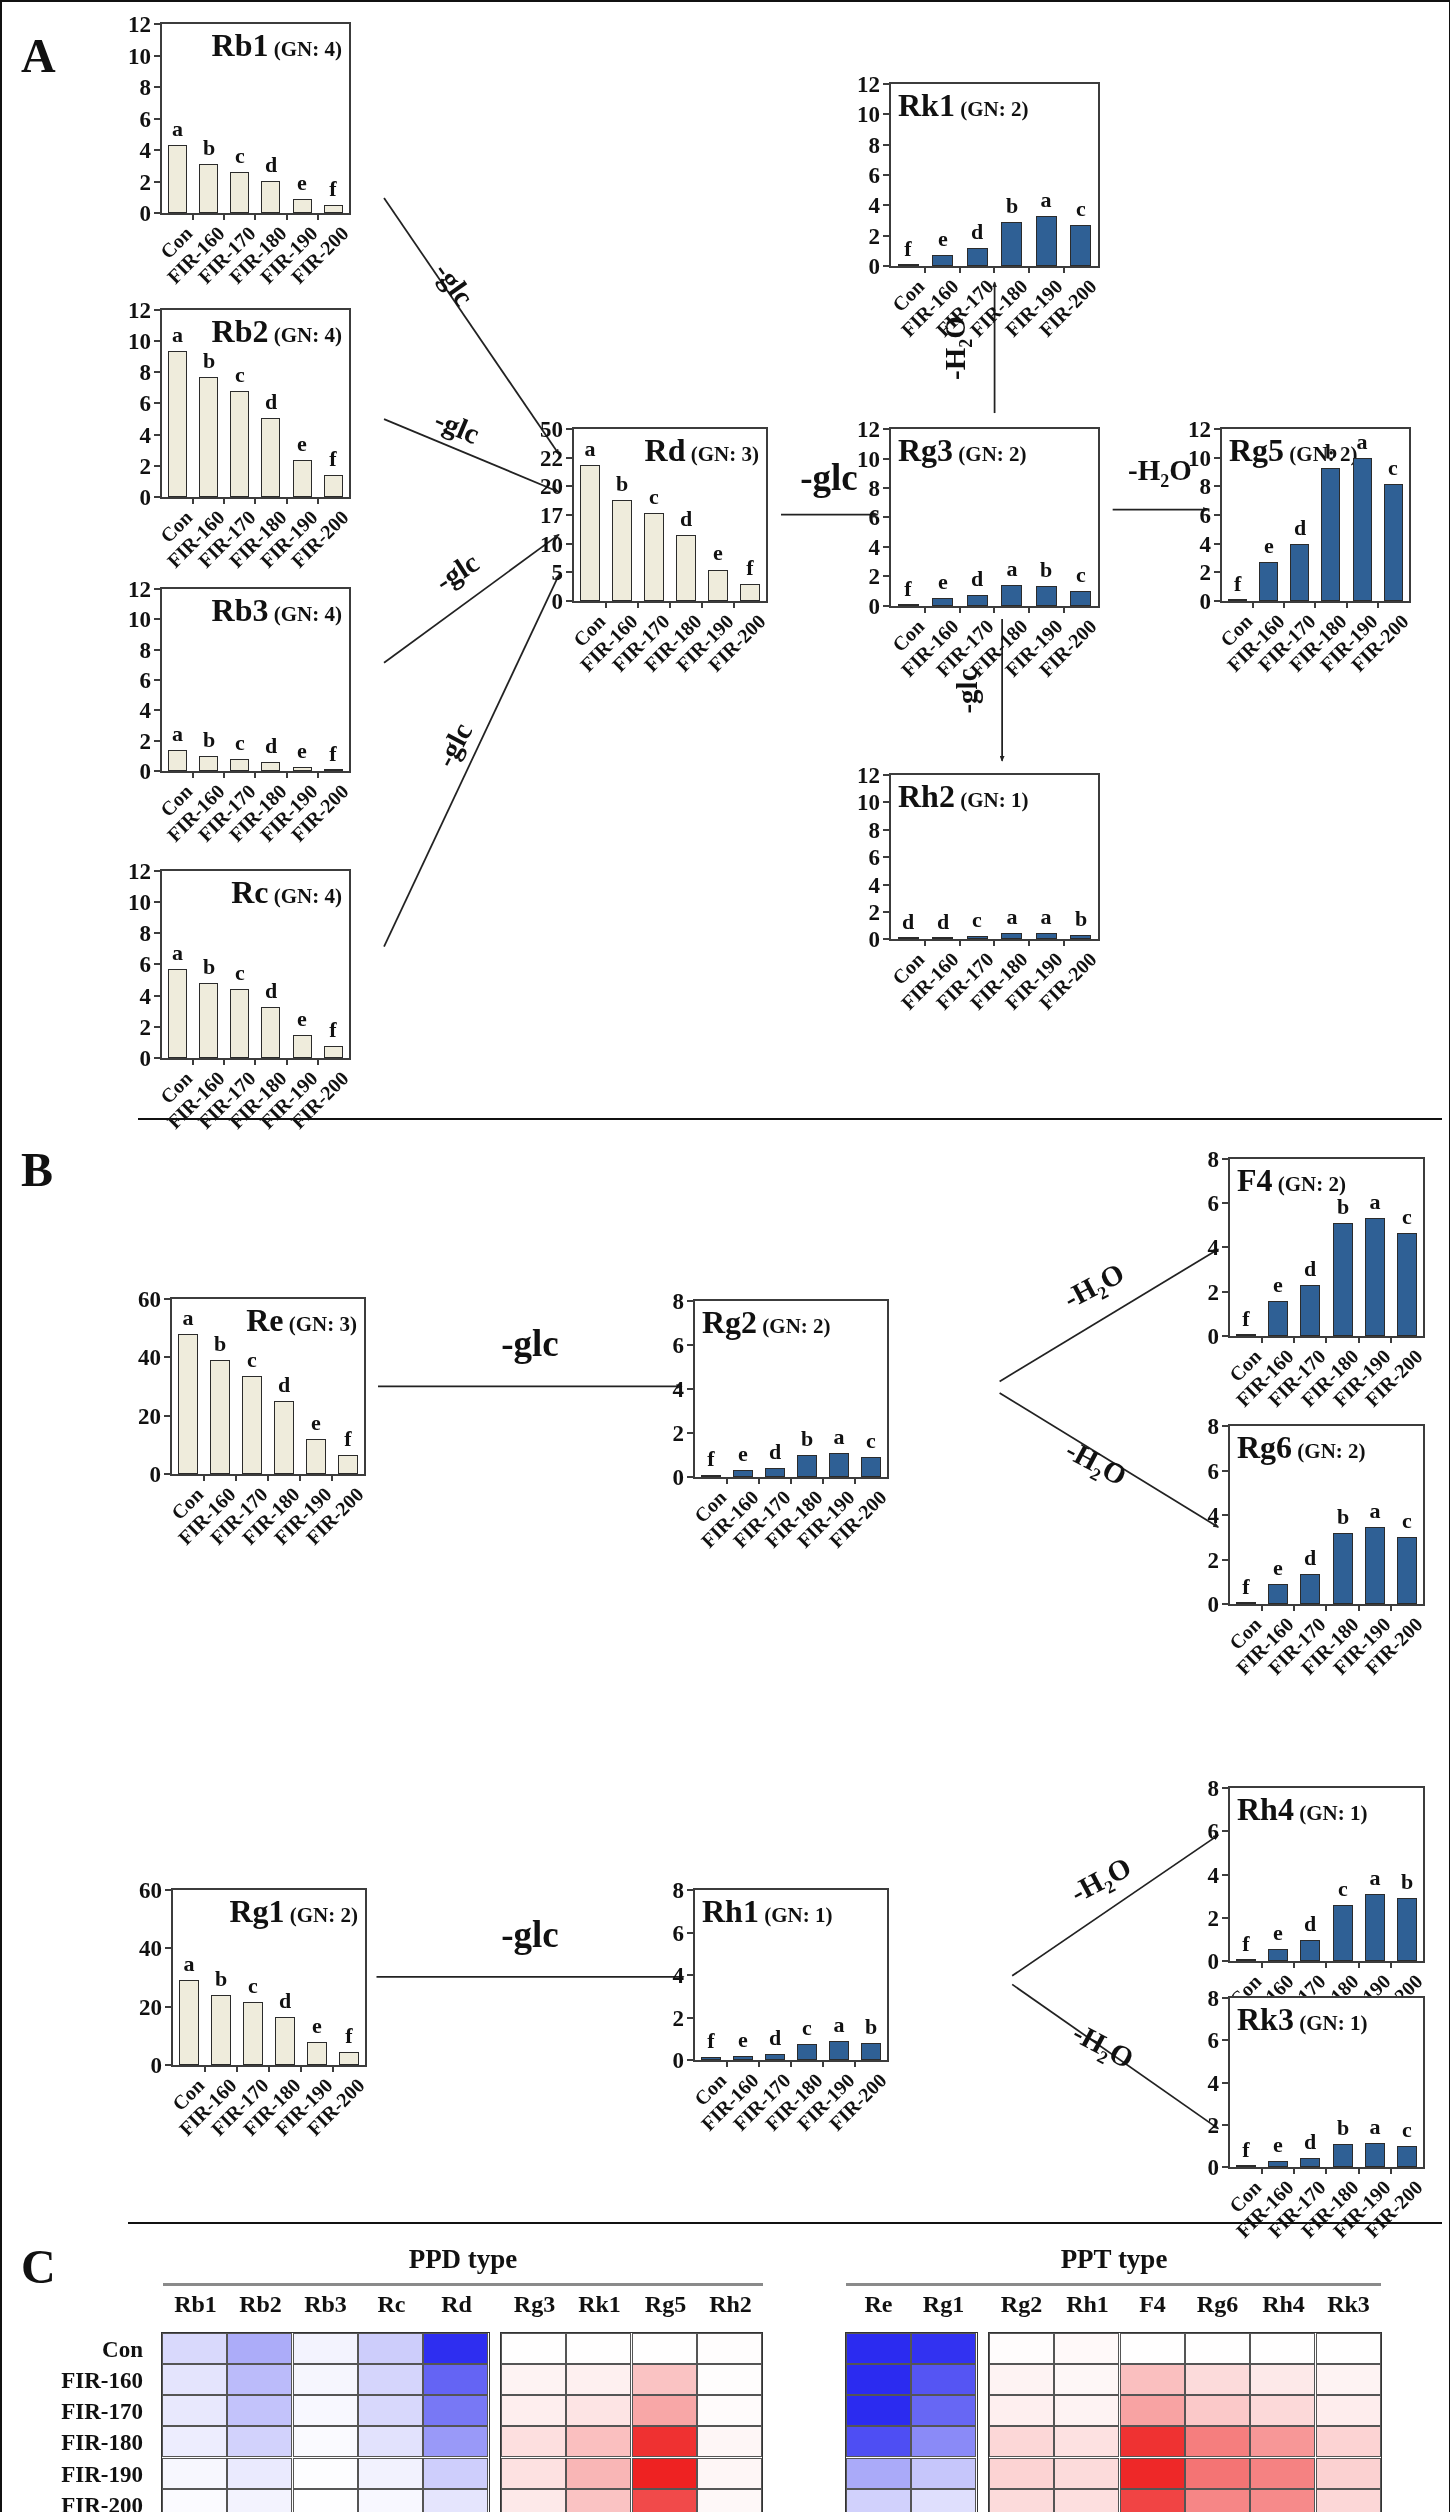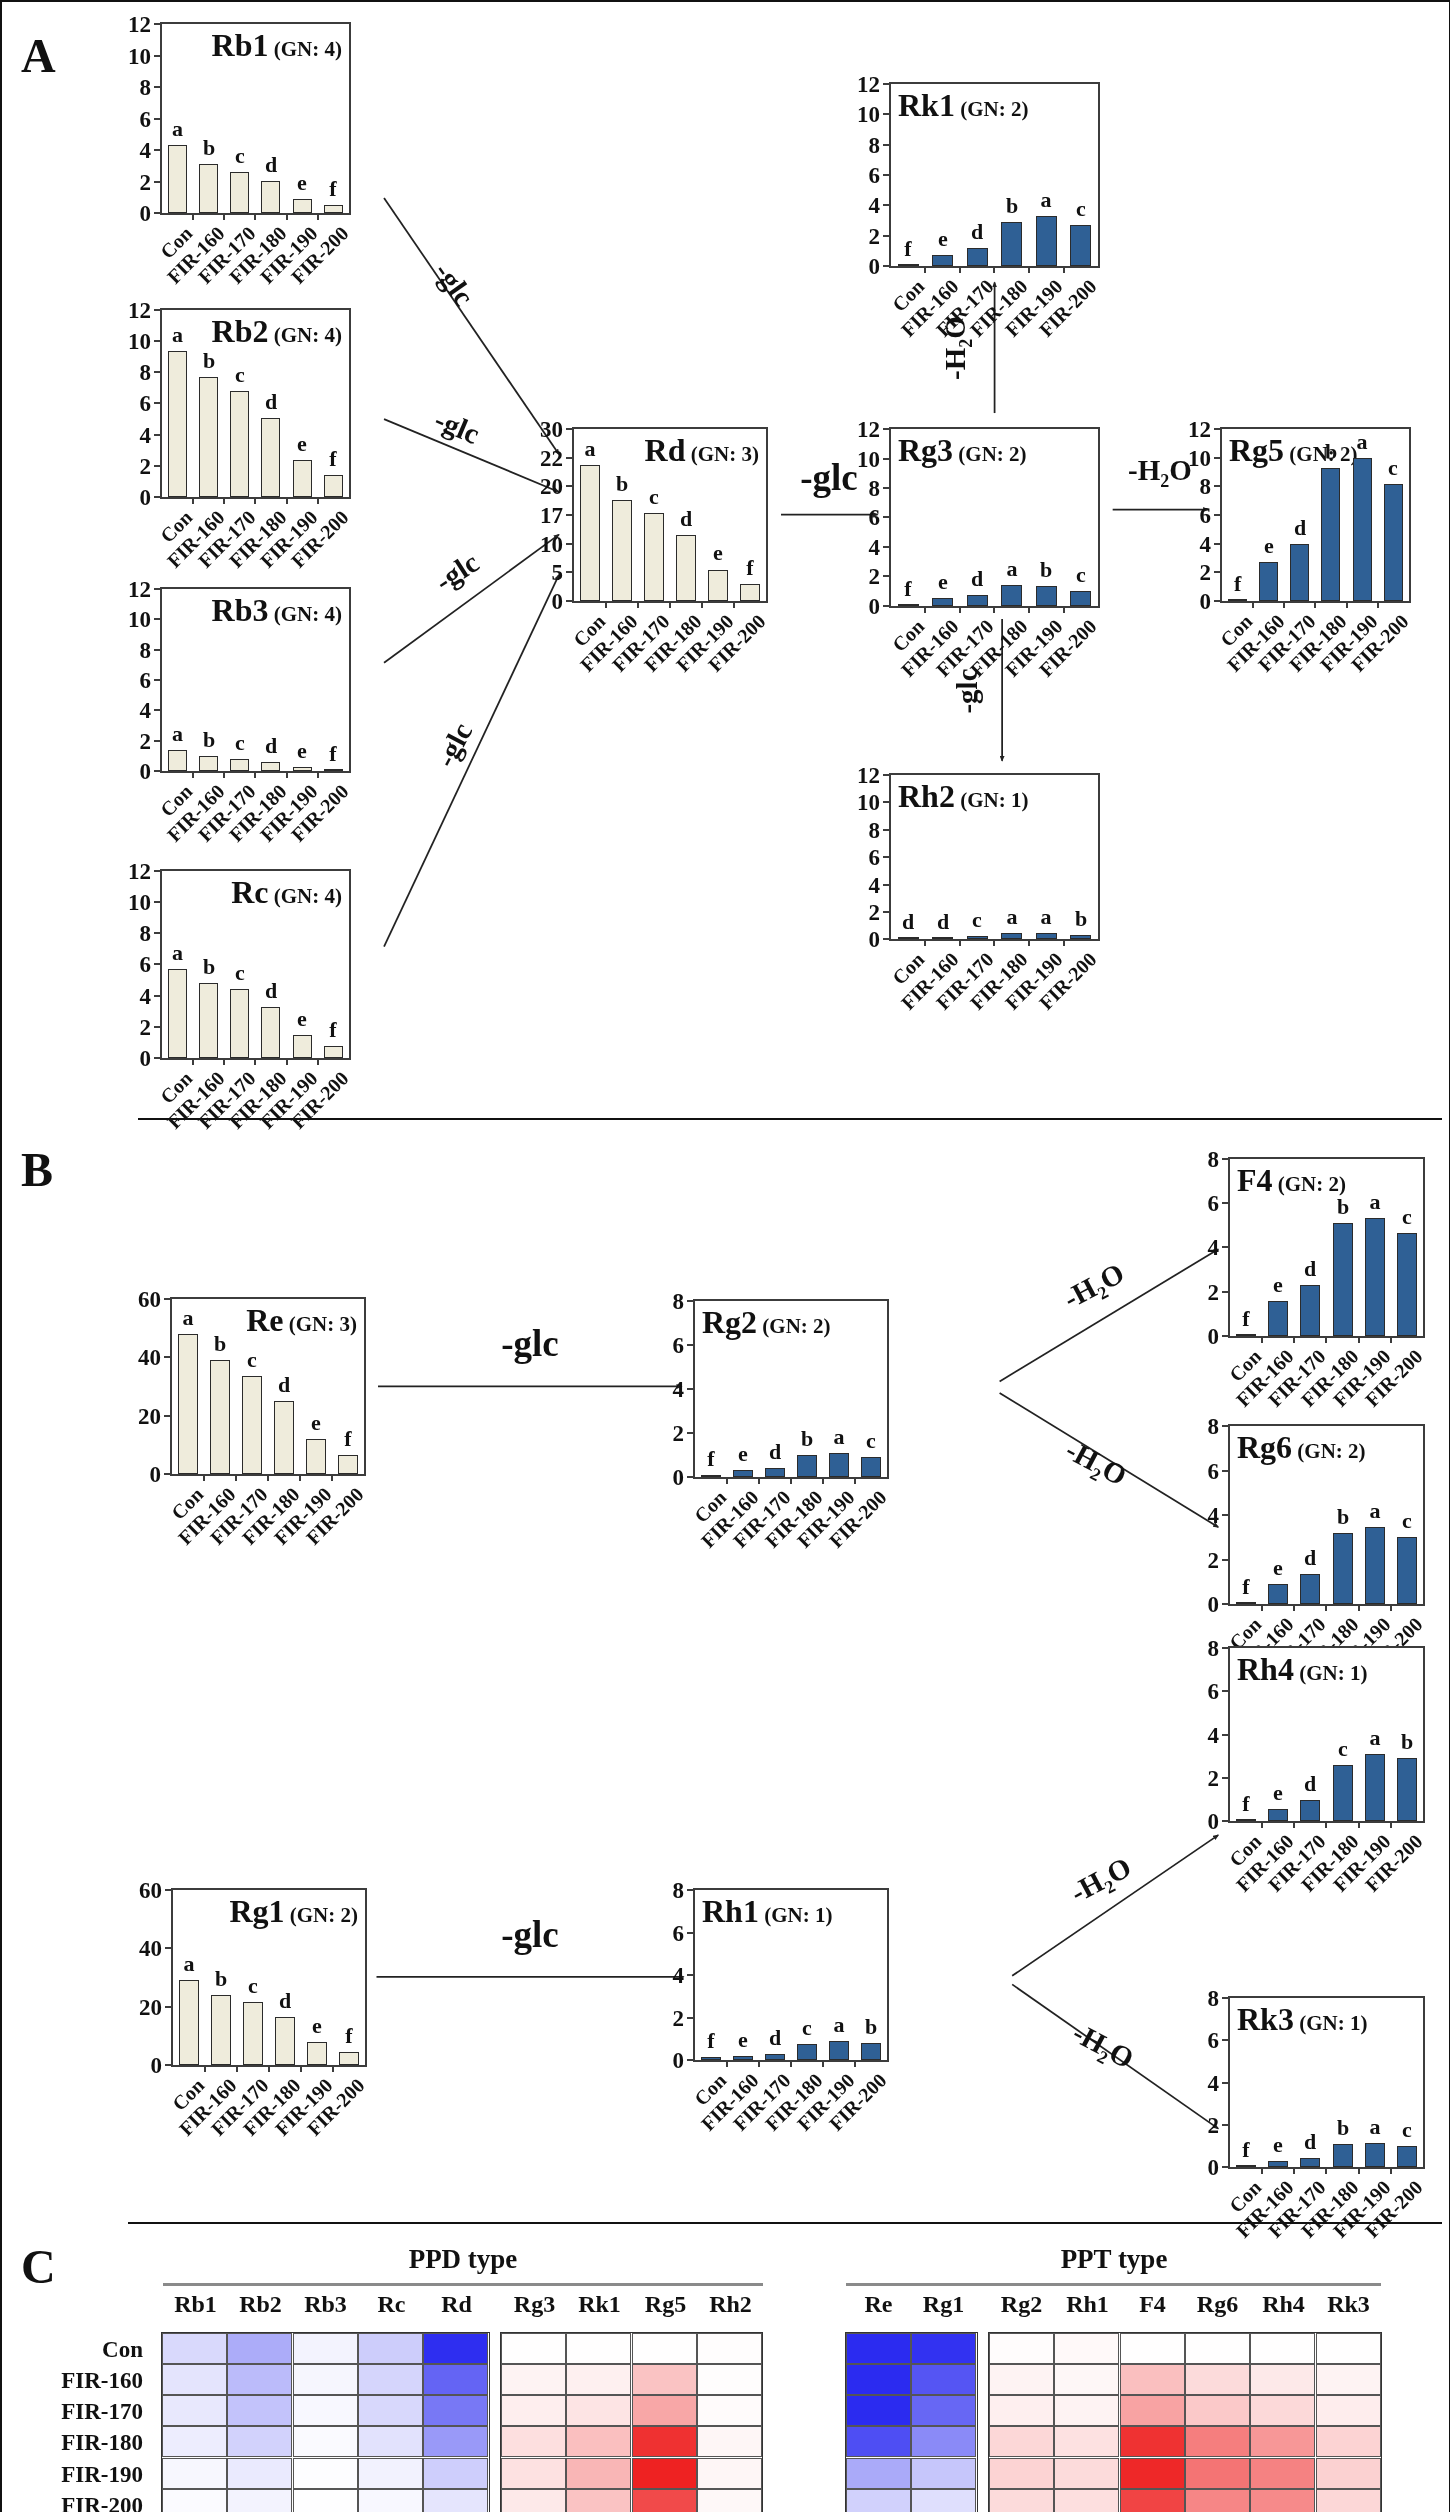--- a/index.html
+++ b/index.html
@@ -240,21 +240,21 @@
         <div class="ylab" style="top: 143px;">5</div>
         <div class="ytick" style="top: 142px;"></div>
         <div class="ylab" style="top: 115px;">10</div>
         <div class="ytick" style="top: 114px;"></div>
         <div class="ylab" style="top: 86px;">17</div>
         <div class="ytick" style="top: 85px;"></div>
         <div class="ylab" style="top: 57px;">20</div>
         <div class="ytick" style="top: 56px;"></div>
         <div class="ylab" style="top: 29px;">22</div>
         <div class="ytick" style="top: 28px;"></div>
-        <div class="ylab" style="top: 0px;">30</div>
+        <div class="ylab" style="top: 0px;">50</div>
         <div class="ytick" style="top: -1px;"></div>
         <div class="xtick" style="left: 31px; top: 172px;"></div>
         <div class="xtick" style="left: 63px; top: 172px;"></div>
         <div class="xtick" style="left: 95px; top: 172px;"></div>
         <div class="xtick" style="left: 127px; top: 172px;"></div>
         <div class="xtick" style="left: 159px; top: 172px;"></div>
         <div class="bar" style="left: 6px; width: 20px; height: 136px; background: rgb(239, 236, 220); border-color: rgb(43, 43, 43);"></div>
         <div class="letter" style="left: 16px; bottom: 141px;">a</div>
         <div class="xlab" style="left: 20px; top: 181px;"><span>Con</span></div>
         <div class="bar" style="left: 38px; width: 20px; height: 101px; background: rgb(239, 236, 220); border-color: rgb(43, 43, 43);"></div>
@@ -638,21 +638,21 @@
         <div class="bar" style="left: 102px; width: 20px; height: 16px; background: rgb(47, 96, 149); border-color: rgb(43, 43, 43);"></div>
         <div class="letter" style="left: 112px; bottom: 21px;">c</div>
         <div class="xlab" style="left: 116px; top: 179px;"><span>FIR-180</span></div>
         <div class="bar" style="left: 134px; width: 20px; height: 19px; background: rgb(47, 96, 149); border-color: rgb(43, 43, 43);"></div>
         <div class="letter" style="left: 144px; bottom: 24px;">a</div>
         <div class="xlab" style="left: 148px; top: 179px;"><span>FIR-190</span></div>
         <div class="bar" style="left: 166px; width: 20px; height: 17px; background: rgb(47, 96, 149); border-color: rgb(43, 43, 43);"></div>
         <div class="letter" style="left: 176px; bottom: 22px;">b</div>
         <div class="xlab" style="left: 180px; top: 179px;"><span>FIR-200</span></div>
       </div>
-      <div class="chart" style="left: 1226px; top: 1644px; width: 197px; height: 177px;">
+      <div class="chart" style="left: 1226px; top: 1784px; width: 197px; height: 177px;">
         <div class="ctitle tleft"><span class="cname">Rh4</span><span class="cgn"> (GN: 1)</span></div>
         <div class="ylab" style="top: 173px;">0</div>
         <div class="ytick" style="top: 172px;"></div>
         <div class="ylab" style="top: 130px;">2</div>
         <div class="ytick" style="top: 129px;"></div>
         <div class="ylab" style="top: 87px;">4</div>
         <div class="ytick" style="top: 86px;"></div>
         <div class="ylab" style="top: 43px;">6</div>
         <div class="ytick" style="top: 42px;"></div>
         <div class="ylab" style="top: 0px;">8</div>

